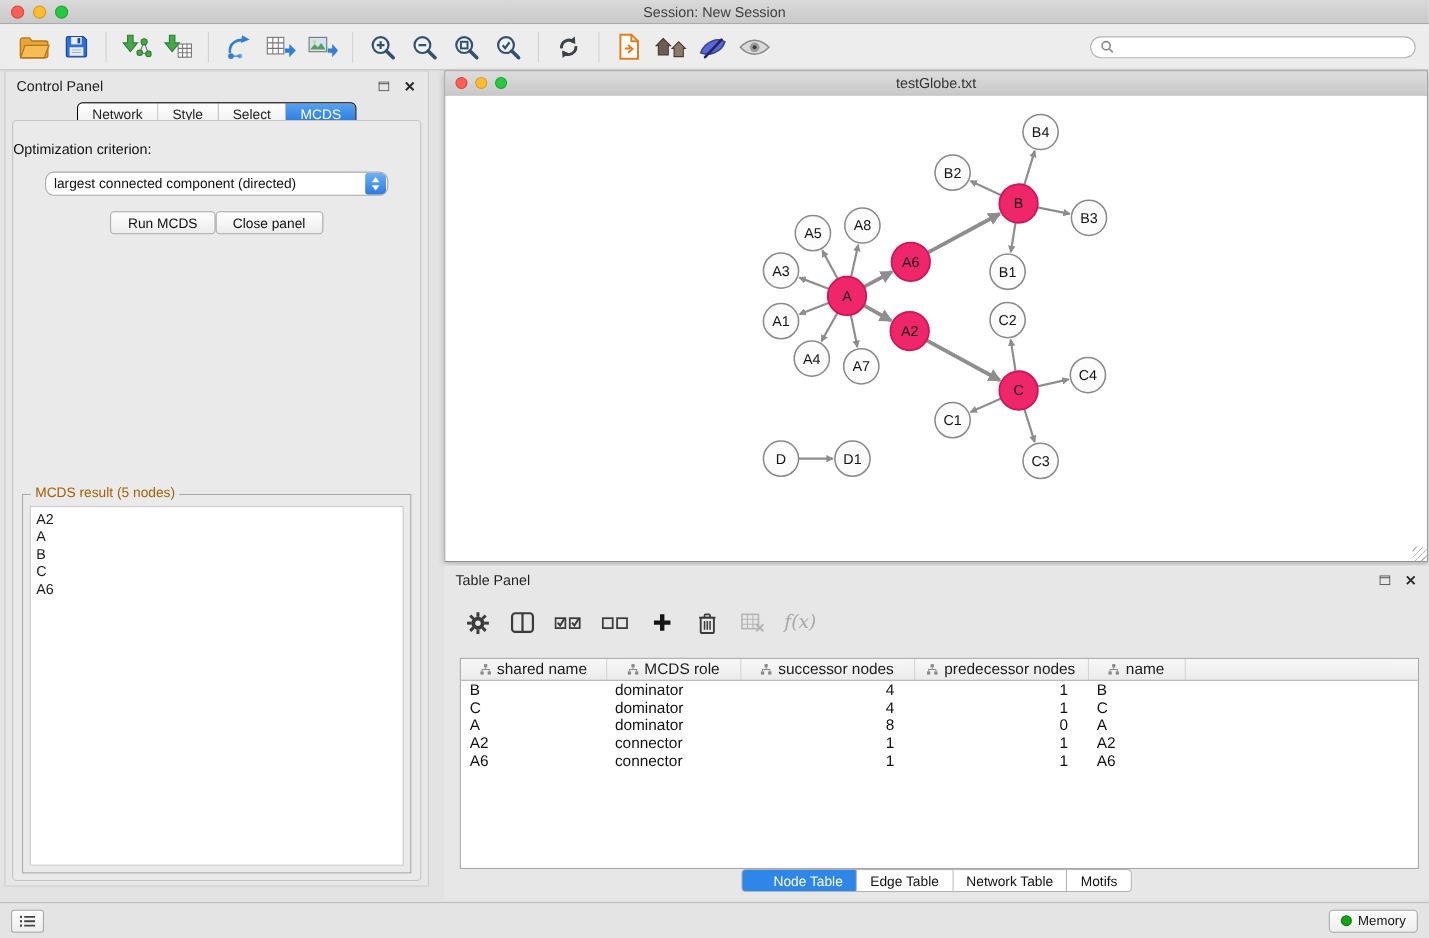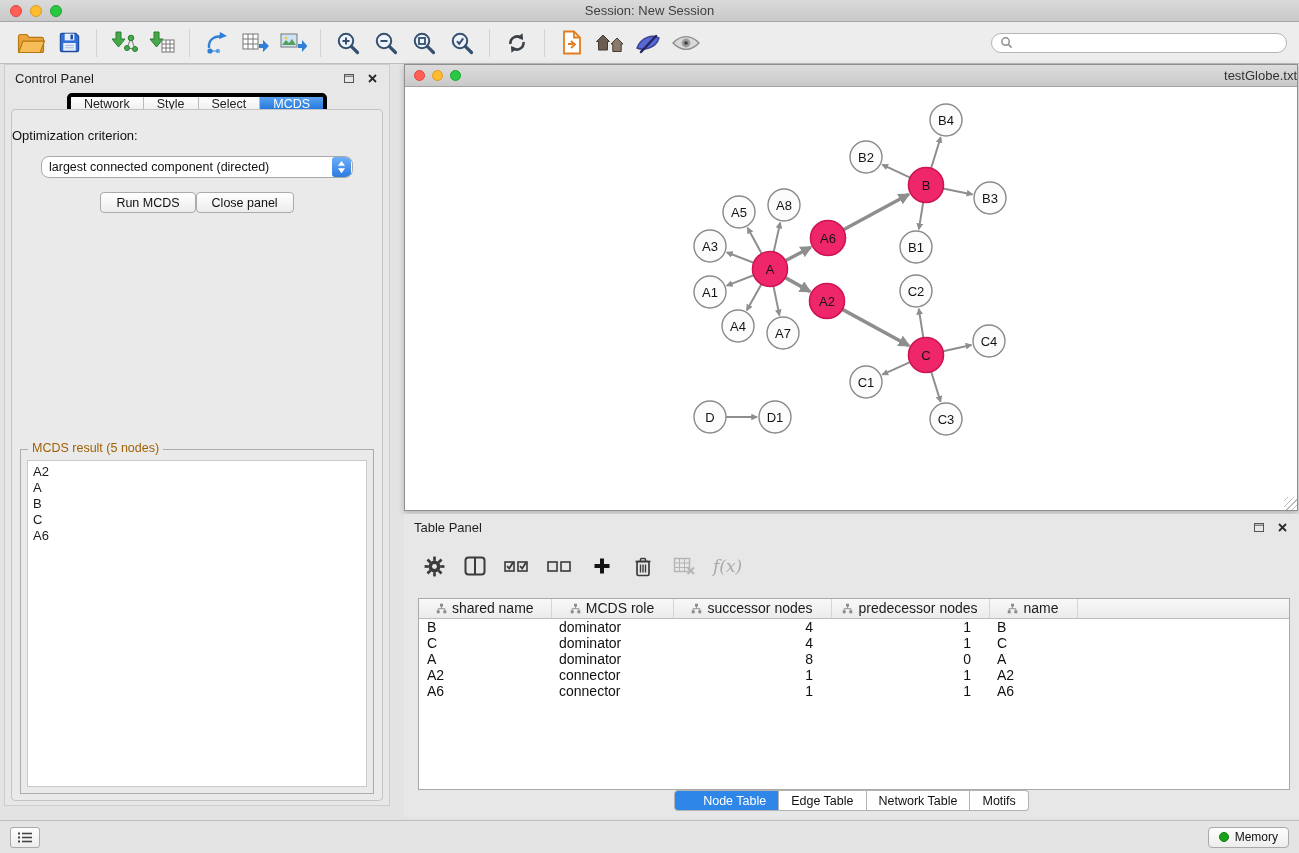--- a/index.html
+++ b/index.html
@@ -22,40 +22,40 @@
   .search-wrap{margin-left:auto;}
   .search-box{width:296px;height:20px;border:1px solid #b5b5b5;border-radius:10px;background:#fff;display:flex;align-items:center;padding:0 8px;gap:5px;}
   .search-box input{border:none;outline:none;flex:1;font-size:12px;background:transparent;font-family:"Liberation Sans",sans-serif;}
 
   
   .control-panel{position:absolute;left:4px;top:64px;width:386px;height:742px;background:#e7e7e7;border:1px solid #cdcdcd;}
   .panel-header{height:26px;display:flex;align-items:center;padding:0 10px;font-size:13px;color:#1f1f1f;}
   .win-btns{margin-left:auto;display:flex;gap:9px;align-items:center;}
   .win-btn{display:flex;align-items:center;justify-content:center;width:14px;height:14px;}
   .tabs-row{display:flex;justify-content:center;margin-top:2px;}
-  .seg{display:flex;border:4px solid #000000;border-radius:5px;overflow:hidden;height:21px;background:#ffffff;}
+  .seg{display:flex;border:1px solid #000000;border-radius:5px;overflow:hidden;height:21px;background:#ffffff;}
   .seg-item{padding:0 13px;font-size:12.5px;display:flex;align-items:center;border-right:1px solid #bcbcbc;background:linear-gradient(#ffffff,#efefef);color:#222;}
   .seg-item:last-child{border-right:none;}
   .seg-item.selected{background:linear-gradient(#58a3f1,#2376dc);color:#fff;}
   .tab-pane{position:absolute;left:6px;right:6px;top:44px;bottom:4px;border:1px solid #c4c4c4;border-radius:4px;background:#eaeaea;}
   .criterion-label{margin-top:18px;text-align:left;font-size:13px;color:#111;}
   .select-control{margin:13px auto 0;width:312px;height:22px;border:1px solid #a9a9a9;border-radius:8px;background:#fff;display:flex;align-items:center;overflow:hidden;}
   .select-value{flex:1;font-size:12.5px;padding-left:7px;text-align:left;color:#111;white-space:nowrap;}
   .select-stepper{width:19px;height:20px;margin-right:1px;border-radius:3px;background:linear-gradient(#6db0f8,#2e7ade);display:flex;align-items:center;justify-content:center;}
   .btn-row{margin-top:14px;display:flex;justify-content:center;}
   .push-btn{height:21px;padding:0 15px;font-size:12.5px;border:1px solid #ababab;border-radius:4px;background:linear-gradient(#ffffff,#ececec);display:flex;align-items:center;color:#111;}
   .result-group{position:absolute;left:8px;right:8px;bottom:6px;height:345px;border:1px solid #acacac;}
   .result-legend{position:absolute;top:-9px;left:7px;background:#eaeaea;padding:0 4px;font-size:12.5px;color:#a16207;}
   .result-list{position:absolute;left:6px;right:6px;top:10px;bottom:6px;background:#fff;border:1px solid #c9c9c9;font-size:13px;padding:3px 5px;overflow:auto;}
   .result-list div{line-height:16px;}
 
   
   .network-window{position:absolute;left:404px;top:64px;width:894px;height:447px;background:#fff;border:1px solid #8f8f8f;box-shadow:0 2px 6px rgba(0,0,0,.22);}
   .inner-titlebar{height:22px;background:linear-gradient(#dcdcdc,#c9c9c9);border-bottom:1px solid #a3a3a3;position:relative;display:flex;align-items:center;}
-  .inner-title{position:absolute;left:0;right:0;text-align:right;font-size:13px;color:#333;}
+  .inner-title{position:absolute;left:0;right:0;text-align:center;font-size:13px;color:#333;}
   .inner-lights{display:flex;gap:7px;margin-left:9px;z-index:2;}
   .inner-lights .light{width:11px;height:11px;}
   .network-canvas{position:absolute;top:22px;left:0;right:0;bottom:0;background:#fff;}
   svg.graph{width:100%;height:100%;display:block;}
   svg.graph text{font-family:"Liberation Sans",sans-serif;}
   .resize-grip{position:absolute;right:0;bottom:0;width:13px;height:13px;background:repeating-linear-gradient(-45deg,transparent 0 3px,#bdbdbd 3px 4px);}
 
   
   .table-panel{position:absolute;left:404px;top:514px;width:895px;height:303px;background:#e7e7e7;}
   .table-toolbar{position:absolute;left:18px;top:32px;height:40px;display:flex;align-items:center;gap:17px;}

